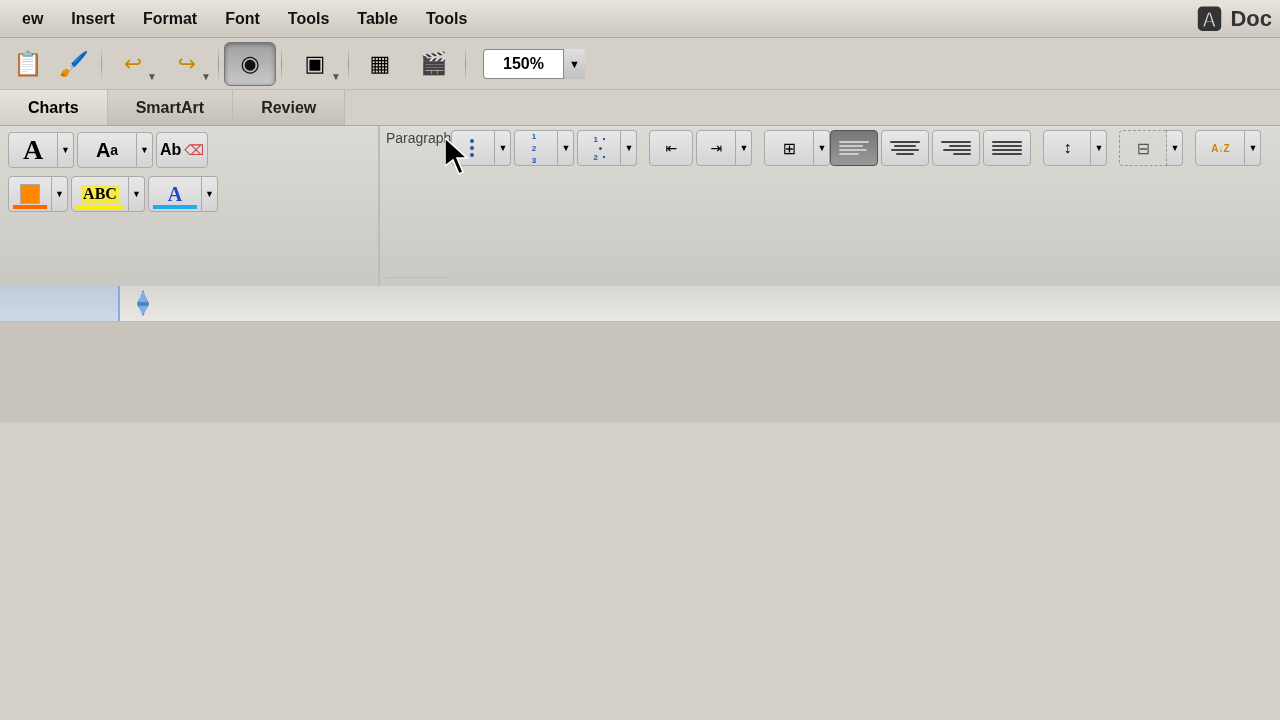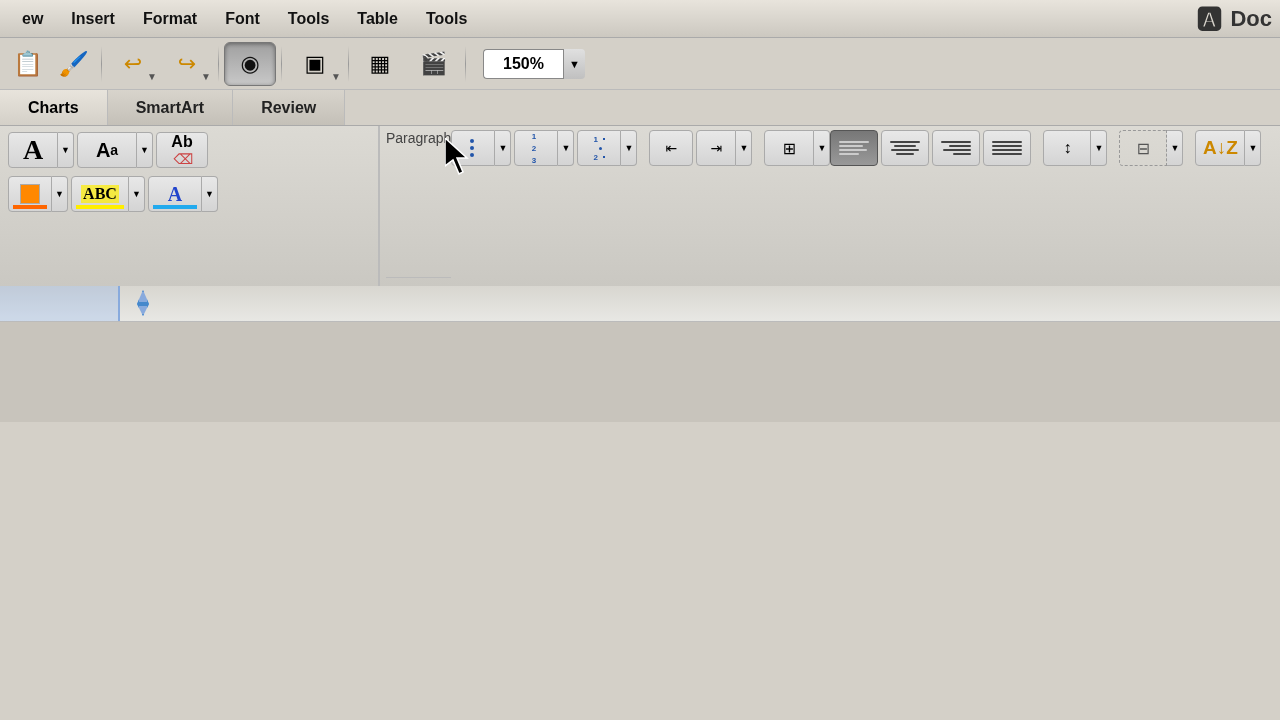--- a/index.html
+++ b/index.html
@@ -237,21 +237,20 @@
       width: 60px;
       height: 36px;
     }
     .font-btn-Ab {
       font-size: 16px;
       width: 52px;
       height: 36px;
       display: flex;
       align-items: center;
       justify-content: center;
-      flex-direction: column;
     }
 
     .color-bar-yellow {
       position: absolute;
       bottom: 2px;
       left: 4px;
       right: 4px;
       height: 4px;
       background: #ffee00;
     }
@@ -640,21 +639,21 @@
           <div class="btn-main" style="border-radius:4px 0 0 4px; width:48px; border:1px dashed #999; background:transparent;">
             <span style="font-size:16px; color:#555;">⊟</span>
           </div>
           <div class="btn-drop">▼</div>
         </div>
 
         <div style="width:6px;"></div>
 
         <div class="with-dropdown">
           <div class="list-btn btn-main" style="border-radius:4px 0 0 4px; width:50px;">
-            <span style="font-size:19px; color:#cc8800; font-weight:bold;">A↓Z</span>
+            <span style="font-size:10px; color:#cc8800; font-weight:bold;">A↓Z</span>
           </div>
           <div class="btn-drop">▼</div>
         </div>
       </div>
     </div>
   </div>
 </div>
 
 <div class="ruler">
   <div class="ruler-blue-line"></div>

